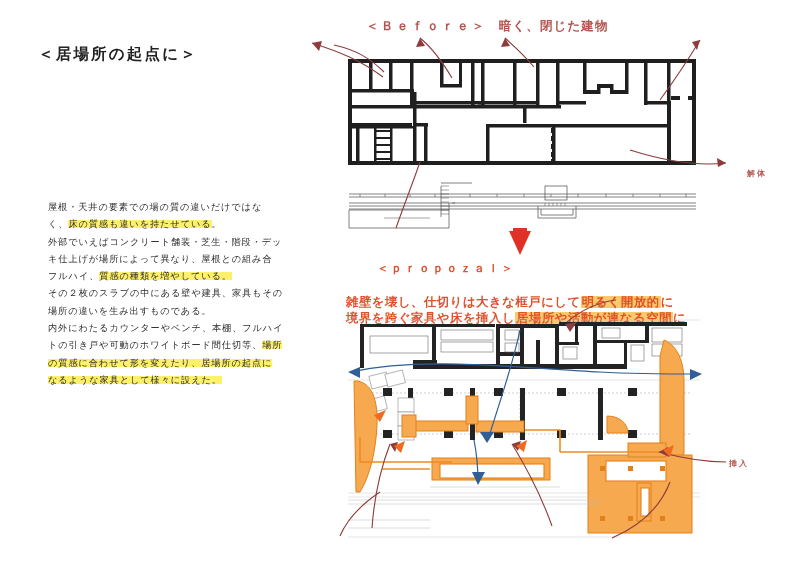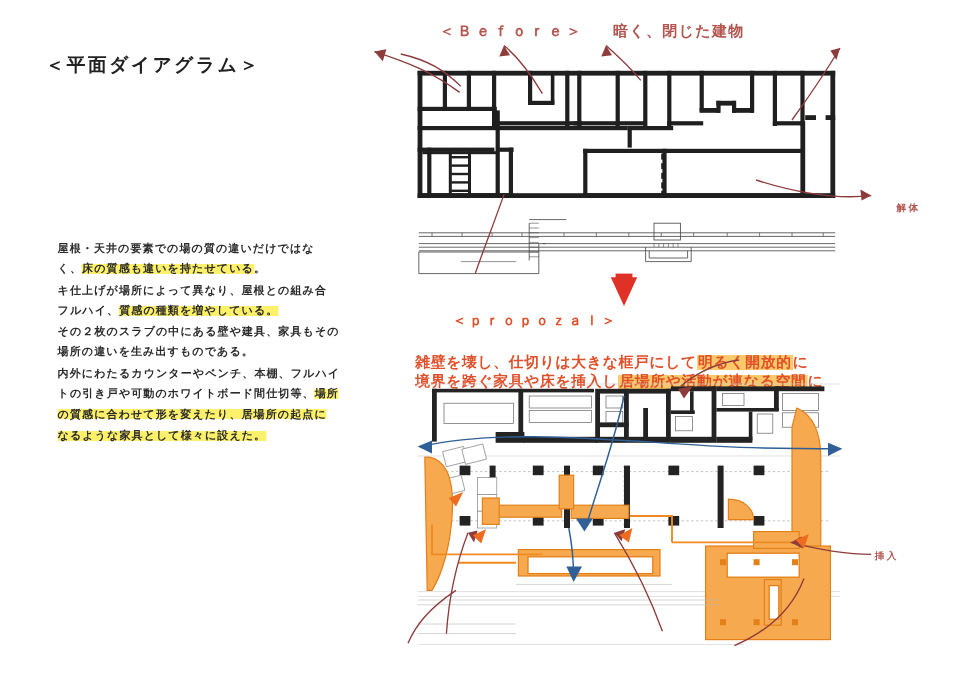--- a/index.html
+++ b/index.html
@@ -37,21 +37,21 @@
     position: absolute;
     left: 346px;
     top: 18px;
     font-size: 12.5px;
     font-weight: 700;
     letter-spacing: 1.6px;
     color: #b3564f;
     white-space: nowrap;
   }
   #before-heading .tag { letter-spacing: 2.6px; margin-left: 20px; }
-  #before-heading .cap { margin-left: 24px; letter-spacing: 1.1px; text-align: right; }
+  #before-heading .cap { margin-left: 12px; letter-spacing: 1.1px; text-align: right; }
 
   #proposal-heading {
     position: absolute;
     left: 346px;
     top: 262px;
     width: 330px;
     font-size: 11.5px;
     font-weight: 700;
     letter-spacing: 2.3px;
     color: #e0502a;
@@ -92,61 +92,62 @@
   
   #body-text {
     position: absolute;
     left: 48px;
     top: 199px;
     width: 252px;
     font-size: 9.2px;
     line-height: 17.3px;
     letter-spacing: 0.9px;
     color: #2b2b2b;
-    font-weight: 700;
+    font-weight: 400;
   }
   #body-text p { margin: 0; }
   #body-text .hl {
     background: linear-gradient(transparent 10%, #fdf06a 10%, #fdf06a 92%, transparent 92%);
   }
 
   
   .draw {
     position: absolute;
     left: 0; top: 0;
     width: 800px; height: 571px;
     overflow: visible;
     pointer-events: none;
   }
 </style>
 </head>
 <body>
 
 <div id="board">
 
-  <div id="plan-diagram-title">＜平面ダイアグラム＞</div>
+  <div id="plan-diagram-title">＜居場所の起点に＞</div>
 
   <div id="before-heading">
     <span class="tag">＜Ｂｅｆｏｒｅ＞</span><span class="cap">暗く、閉じた建物</span>
   </div>
 
   <div id="proposal-heading">＜ｐｒｏｐｏｚａｌ＞</div>
 
   <div id="proposal-lines">
     <div><span>雑壁を壊し、仕切りは大きな框戸にして</span><span class="hl">明るく開放的</span><span>に</span></div>
     <div><span>境界を跨ぐ家具や床を挿入し</span><span class="hl">居場所や活動が連なる空間</span><span>に</span></div>
   </div>
 
   <div id="note-demolition" class="side-note">解体</div>
 
   <div id="note-insertion" class="side-note">挿入</div>
 
   <div id="body-text">
     <p>屋根・天井の要素での場の質の違いだけではな</p>
     <p><span>く、</span><span class="hl">床の質感も違いを持たせている</span><span>。</span></p>
+    <p>外部でいえばコンクリート舗装・芝生・階段・デッ</p>
     <p>キ仕上げが場所によって異なり、屋根との組み合</p>
     <p><span>フルハイ、</span><span class="hl">質感の種類を増やしている。</span></p>
     <p>その２枚のスラブの中にある壁や建具、家具もその</p>
     <p>場所の違いを生み出すものである。</p>
     <p>内外にわたるカウンターやベンチ、本棚、フルハイ</p>
     <p><span>トの引き戸や可動のホワイトボード間仕切等、</span><span class="hl">場所</span></p>
     <p><span class="hl">の質感に合わせて形を変えたり、居場所の起点に</span></p>
     <p><span class="hl">なるような家具として様々に設えた。</span></p>
   </div>
 

